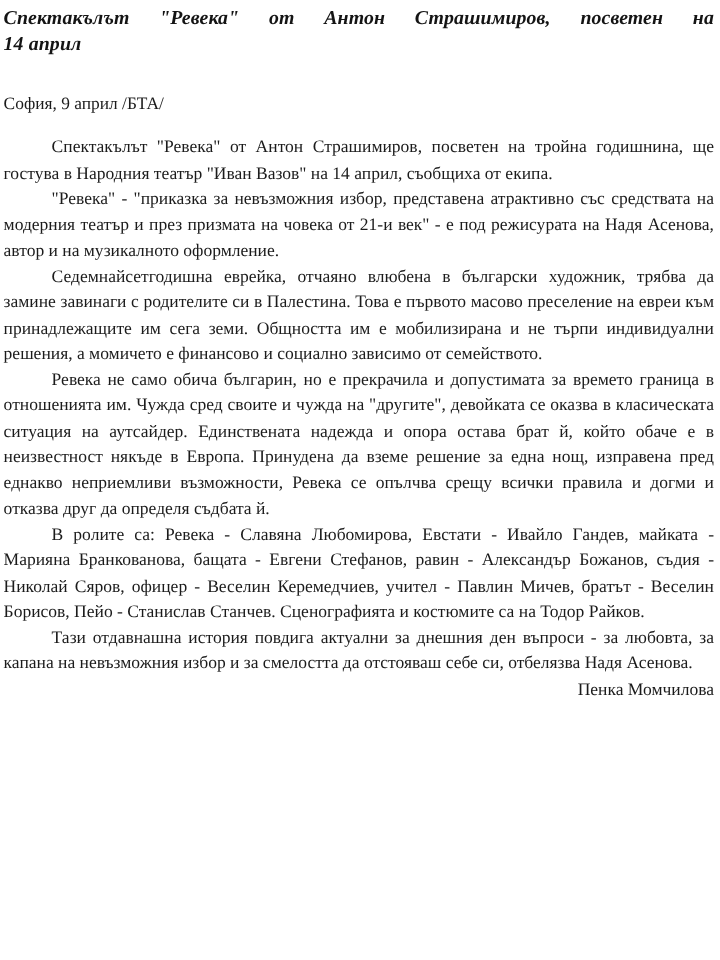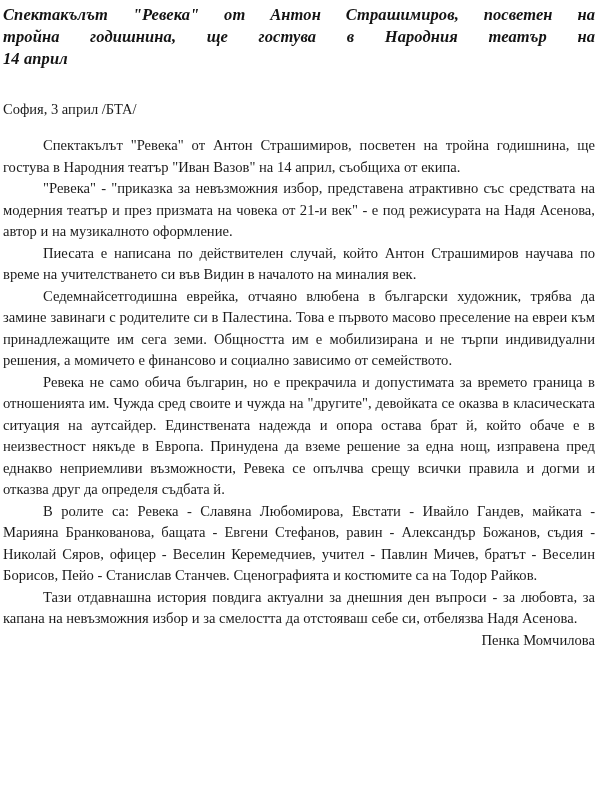--- a/index.html
+++ b/index.html
@@ -81,30 +81,28 @@
     color: #1b1b1b;
   }
 </style>
 </head>
 <body>
 
 <div class="page">
 
   <h1 class="headline">
     <span class="hl-line justify">Спектакълът "Ревека" от Антон Страшимиров, посветен на</span>
-    <span class="hl-line justify">тройна годишнина, ще гостува в Народния театър на</span>
     <span class="hl-line last">14 април</span>
   </h1>
 
-  <p class="dateline">София, 3 април /БТА/</p>
+  <p class="dateline">София, 9 април /БТА/</p>
 
   <div class="body-copy">
     <p class="para">Спектакълът "Ревека" от Антон Страшимиров, посветен на тройна годишнина, ще гостува в Народния театър "Иван Вазов" на 14 април, съобщиха от екипа.</p>
     <p class="para">"Ревека" - "приказка за невъзможния избор, представена атрактивно със средствата на модерния театър и през призмата на човека от 21-и век" - е под режисурата на Надя Асенова, автор и на музикалното оформление.</p>
-    <p class="para">Пиесата е написана по действителен случай, който Антон Страшимиров научава по време на учителстването си във Видин в началото на миналия век.</p>
     <p class="para">Седемнайсетгодишна еврейка, отчаяно влюбена в български художник, трябва да замине завинаги с родителите си в Палестина. Това е първото масово преселение на евреи към принадлежащите им сега земи. Общността им е мобилизирана и не търпи индивидуални решения, а момичето е финансово и социално зависимо от семейството.</p>
     <p class="para">Ревека не само обича българин, но е прекрачила и допустимата за времето граница в отношенията им. Чужда сред своите и чужда на "другите", девойката се оказва в класическата ситуация на аутсайдер. Единствената надежда и опора остава брат й, който обаче е в неизвестност някъде в Европа. Принудена да вземе решение за една нощ, изправена пред еднакво неприемливи възможности, Ревека се опълчва срещу всички правила и догми и отказва друг да определя съдбата й.</p>
     <p class="para">В ролите са: Ревека - Славяна Любомирова, Евстати - Ивайло Гандев, майката - Марияна Бранкованова, бащата - Евгени Стефанов, равин - Александър Божанов, съдия - Николай Сяров, офицер - Веселин Керемедчиев, учител - Павлин Мичев, братът - Веселин Борисов, Пейо - Станислав Станчев. Сценографията и костюмите са на Тодор Райков.</p>
     <p class="para">Тази отдавнашна история повдига актуални за днешния ден въпроси - за любовта, за капана на невъзможния избор и за смелостта да отстояваш себе си, отбелязва Надя Асенова.</p>
     <p class="byline">Пенка Момчилова</p>
   </div>
 
 </div>
 
 </body></html>

